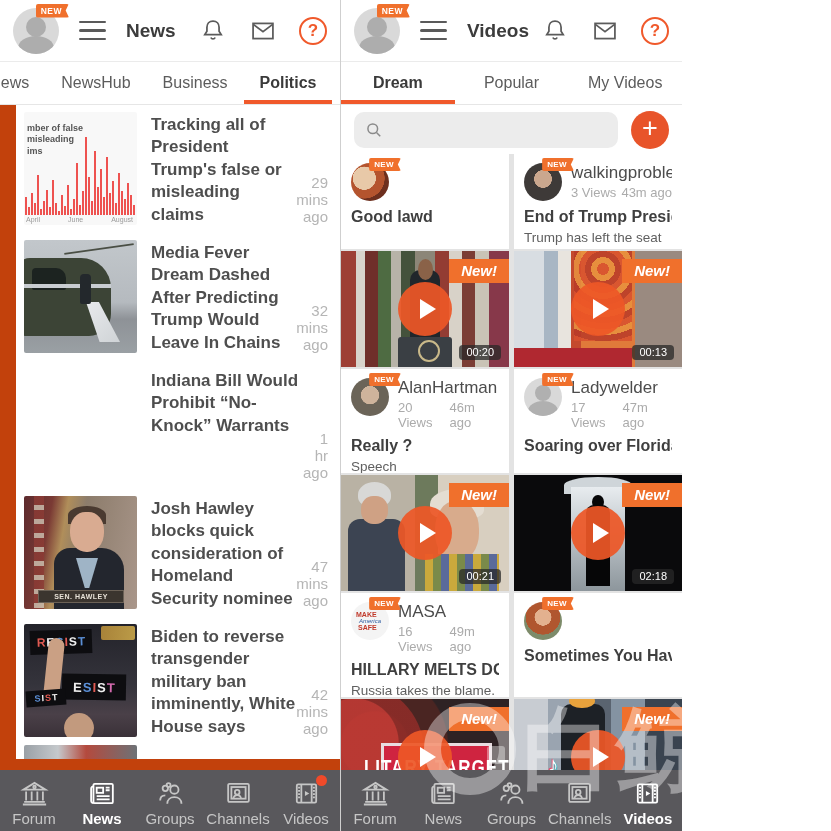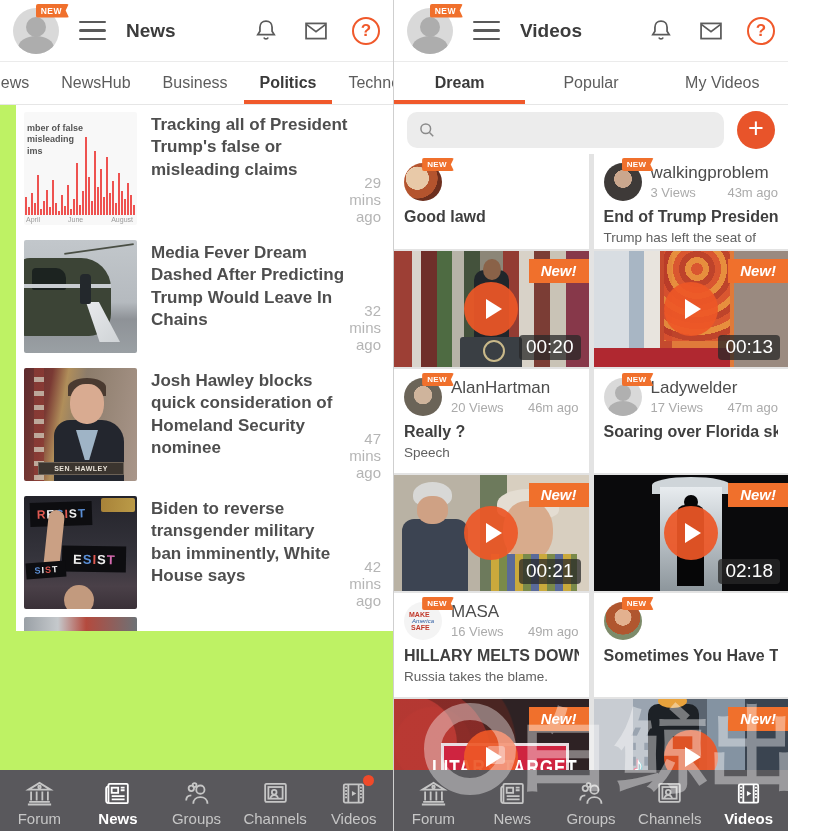--- a/index.html
+++ b/index.html
@@ -1,18 +1,18 @@
 <!DOCTYPE html>
 <html><head>
 <meta charset="utf-8">
 <style>
   * { margin:0; padding:0; box-sizing:border-box; }
   body { font-family:"Liberation Sans", sans-serif; background:#fff; }
   .app { position:relative; width:831px; height:831px; overflow:hidden; display:flex; background:#fff; }
-  .screen { position:relative; width:394px; height:831px; overflow:hidden; background:#bef264; flex:none; }
+  .screen { position:relative; width:341px; height:831px; overflow:hidden; background:#c2410c; flex:none; }
   .screen.left { border-right:1px solid #cfcfcf; }
 
   
   .hdr { height:62px; display:flex; align-items:center; padding:0 13px; border-bottom:1px solid #ebebeb; background:#fff; }
   .avatar-wrap { position:relative; width:46px; height:46px; flex:none; }
   .avatar { width:46px; height:46px; border-radius:50%; background:#d9d9d9; overflow:hidden; position:relative; }
   .avatar .head { position:absolute; left:13px; top:9px; width:20px; height:20px; border-radius:50%; background:#adadad; }
   .avatar .shoulders { position:absolute; left:5px; top:28px; width:36px; height:24px; border-radius:50%; background:#adadad; }
   .new-ribbon { position:absolute; top:-4px; right:-10px; background:#f0702c; color:#fff; font-size:8.5px; font-weight:700; letter-spacing:.5px; padding:2px 7px 2px 5px; border-radius:2px; clip-path:polygon(0 0,100% 0,90% 50%,100% 100%,0 100%); }
   .burger { width:27px; margin:0 0 0 20px; display:flex; flex-direction:column; gap:6px; cursor:pointer; }
@@ -104,21 +104,21 @@
   .c-meta { flex:1; min-width:0; }
   .c-user { font-size:17px; color:#4c4c4c; line-height:1.15; white-space:nowrap; overflow:hidden; }
   .c-sub { display:flex; justify-content:space-between; font-size:13px; color:#ababab; margin-top:2px; }
   .c-title { font-size:16px; font-weight:700; color:#3f3f3f; margin-top:7px; white-space:nowrap; overflow:hidden; }
   .c-desc { font-size:13.5px; color:#606060; line-height:1.35; margin-top:3px; }
 
   .thumb { height:116px; }
   .play-btn { position:absolute; left:50%; top:50%; width:54px; height:54px; margin:-27px 0 0 -27px; border-radius:50%; background:rgba(237,87,39,.93); display:flex; align-items:center; justify-content:center; z-index:3; cursor:pointer; }
   .play-btn::after { content:""; border-left:16px solid #fff; border-top:10px solid transparent; border-bottom:10px solid transparent; margin-left:5px; }
   .new-badge { position:absolute; top:8px; right:0; background:#f0702c; color:#fff; font-size:15px; font-style:italic; font-weight:700; padding:3px 12px 4px 12px; z-index:4; }
-  .duration { position:absolute; bottom:7px; right:8px; background:rgba(40,40,40,.75); color:#fff; font-size:19px; padding:1px 7px 2px 7px; border-radius:4px; z-index:4; }
+  .duration { position:absolute; bottom:7px; right:8px; background:rgba(40,40,40,.75); color:#fff; font-size:11px; padding:1px 7px 2px 7px; border-radius:4px; z-index:4; }
 
   .th-obama { background:linear-gradient(90deg,#9d3f35 0 9%,#d8d4cc 9% 14%,#6f2f2a 14% 22%,#4e6b42 22% 30%,#b7b3a8 30% 36%,#44523c 36% 44%,#8c8678 44% 56%,#933c33 56% 64%,#d8d2c8 64% 72%,#7b3d35 72% 80%,#c9c3b6 80% 88%,#87384a 88% 100%); }
   .th-obama .figure { position:absolute; left:41%; top:16%; width:18%; height:60%; background:#20262b; border-radius:10px 10px 0 0; }
   .th-obama .head { position:absolute; left:46%; top:7%; width:9%; height:18%; background:#8a6248; border-radius:50%; }
   .th-obama .podium { position:absolute; left:34%; bottom:0; width:32%; height:26%; background:#3a3f44; border-radius:3px 3px 0 0; }
   .th-obama .seal { position:absolute; left:46%; bottom:4%; width:22px; height:22px; border:2px solid #c9b98a; border-radius:50%; }
   .th-florida { background:linear-gradient(90deg,#d8dde2 0 18%,#a8b6c4 18% 26%,#e8e4de 26% 34%,#c44a2e 34% 40%,#e07a3a 40% 72%,#9a8a80 72% 100%); }
   .th-florida .pattern { position:absolute; left:36%; top:0; width:34%; height:78%; background:repeating-radial-gradient(circle at 50% 20%,#d8502e 0 6px,#e8923e 6px 12px,#b83a28 12px 18px); opacity:.85; }
   .th-florida .redband { position:absolute; left:0; bottom:0; width:70%; height:16%; background:#b02830; }
   .th-clinton { background:linear-gradient(90deg,#b9b2a4 0 44%,#6d7a5c 44% 58%,#d8cfc0 58% 100%); }
@@ -239,20 +239,27 @@
             <div class="stripe"></div>
             <div class="stairs"></div>
             <div class="figure"></div>
         </div>
         <div class="a-body">
           <div class="a-headline">Media Fever Dream Dashed After Predicting Trump Would Leave In Chains</div>
           <div class="a-time">32 mins ago</div>
         </div>
       </div>
 
+      <div class="article">
+        <div class="a-thumb empty"></div>
+        <div class="a-body">
+          <div class="a-headline">Indiana Bill Would Prohibit “No-Knock” Warrants</div>
+          <div class="a-time">1 hr ago</div>
+        </div>
+      </div>
 
       <div class="article">
         <div class="a-thumb t-hawley">
           <div class="flagstripe"></div>
             <div class="suit"></div>
             <div class="shirt"></div>
             <div class="hair"></div>
             <div class="face"></div>
           <div class="plate">SEN. HAWLEY</div>
         </div>

